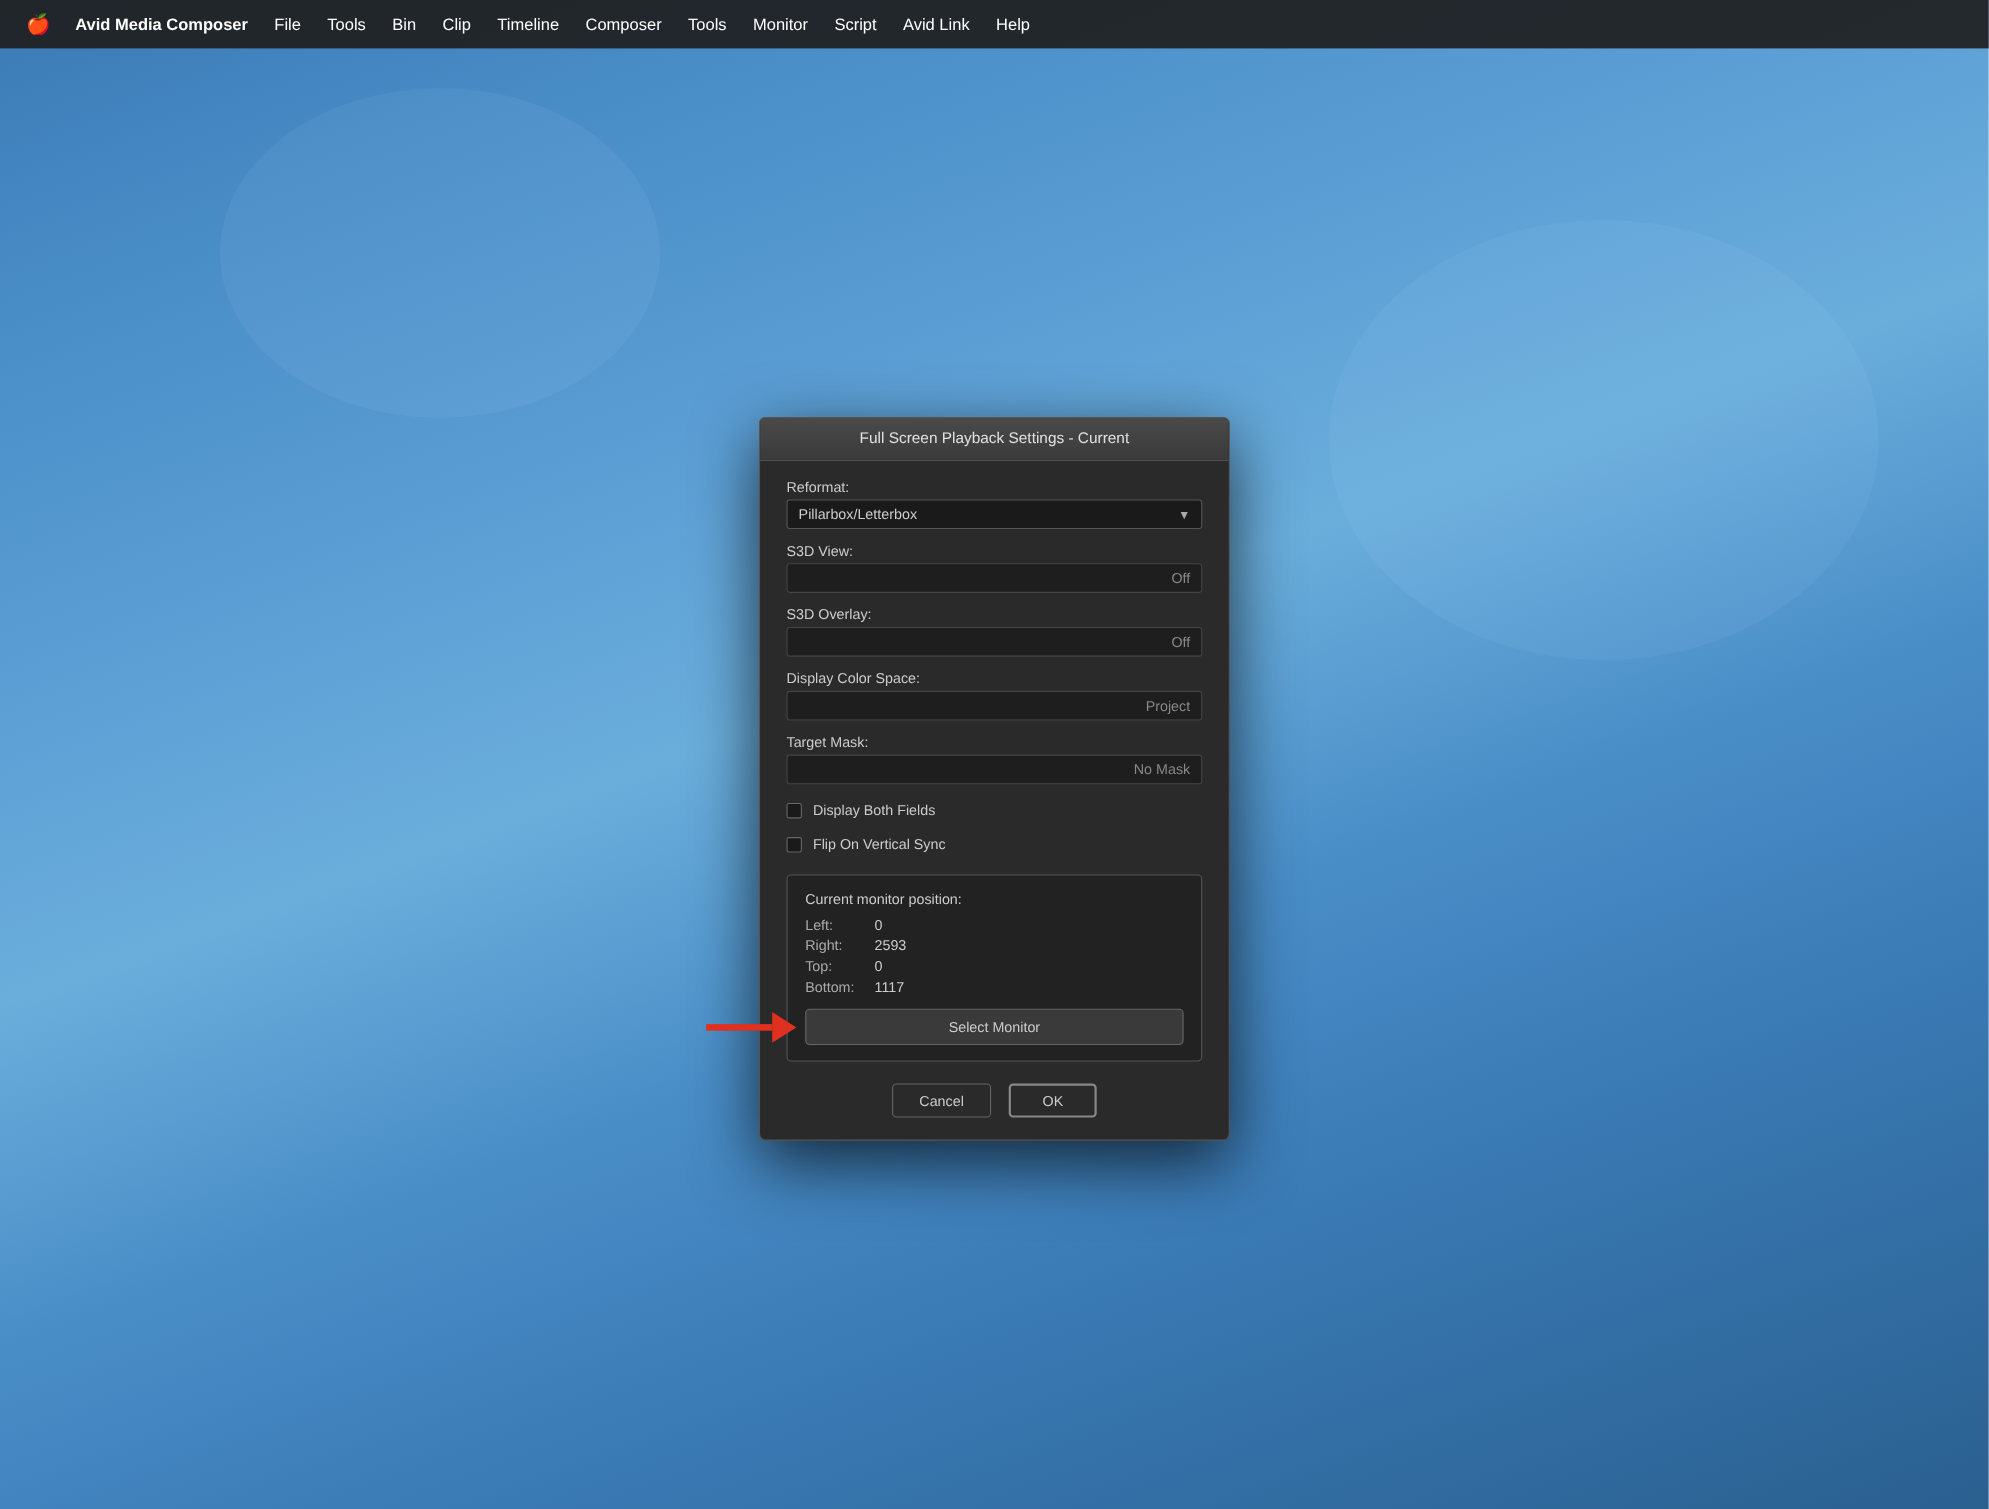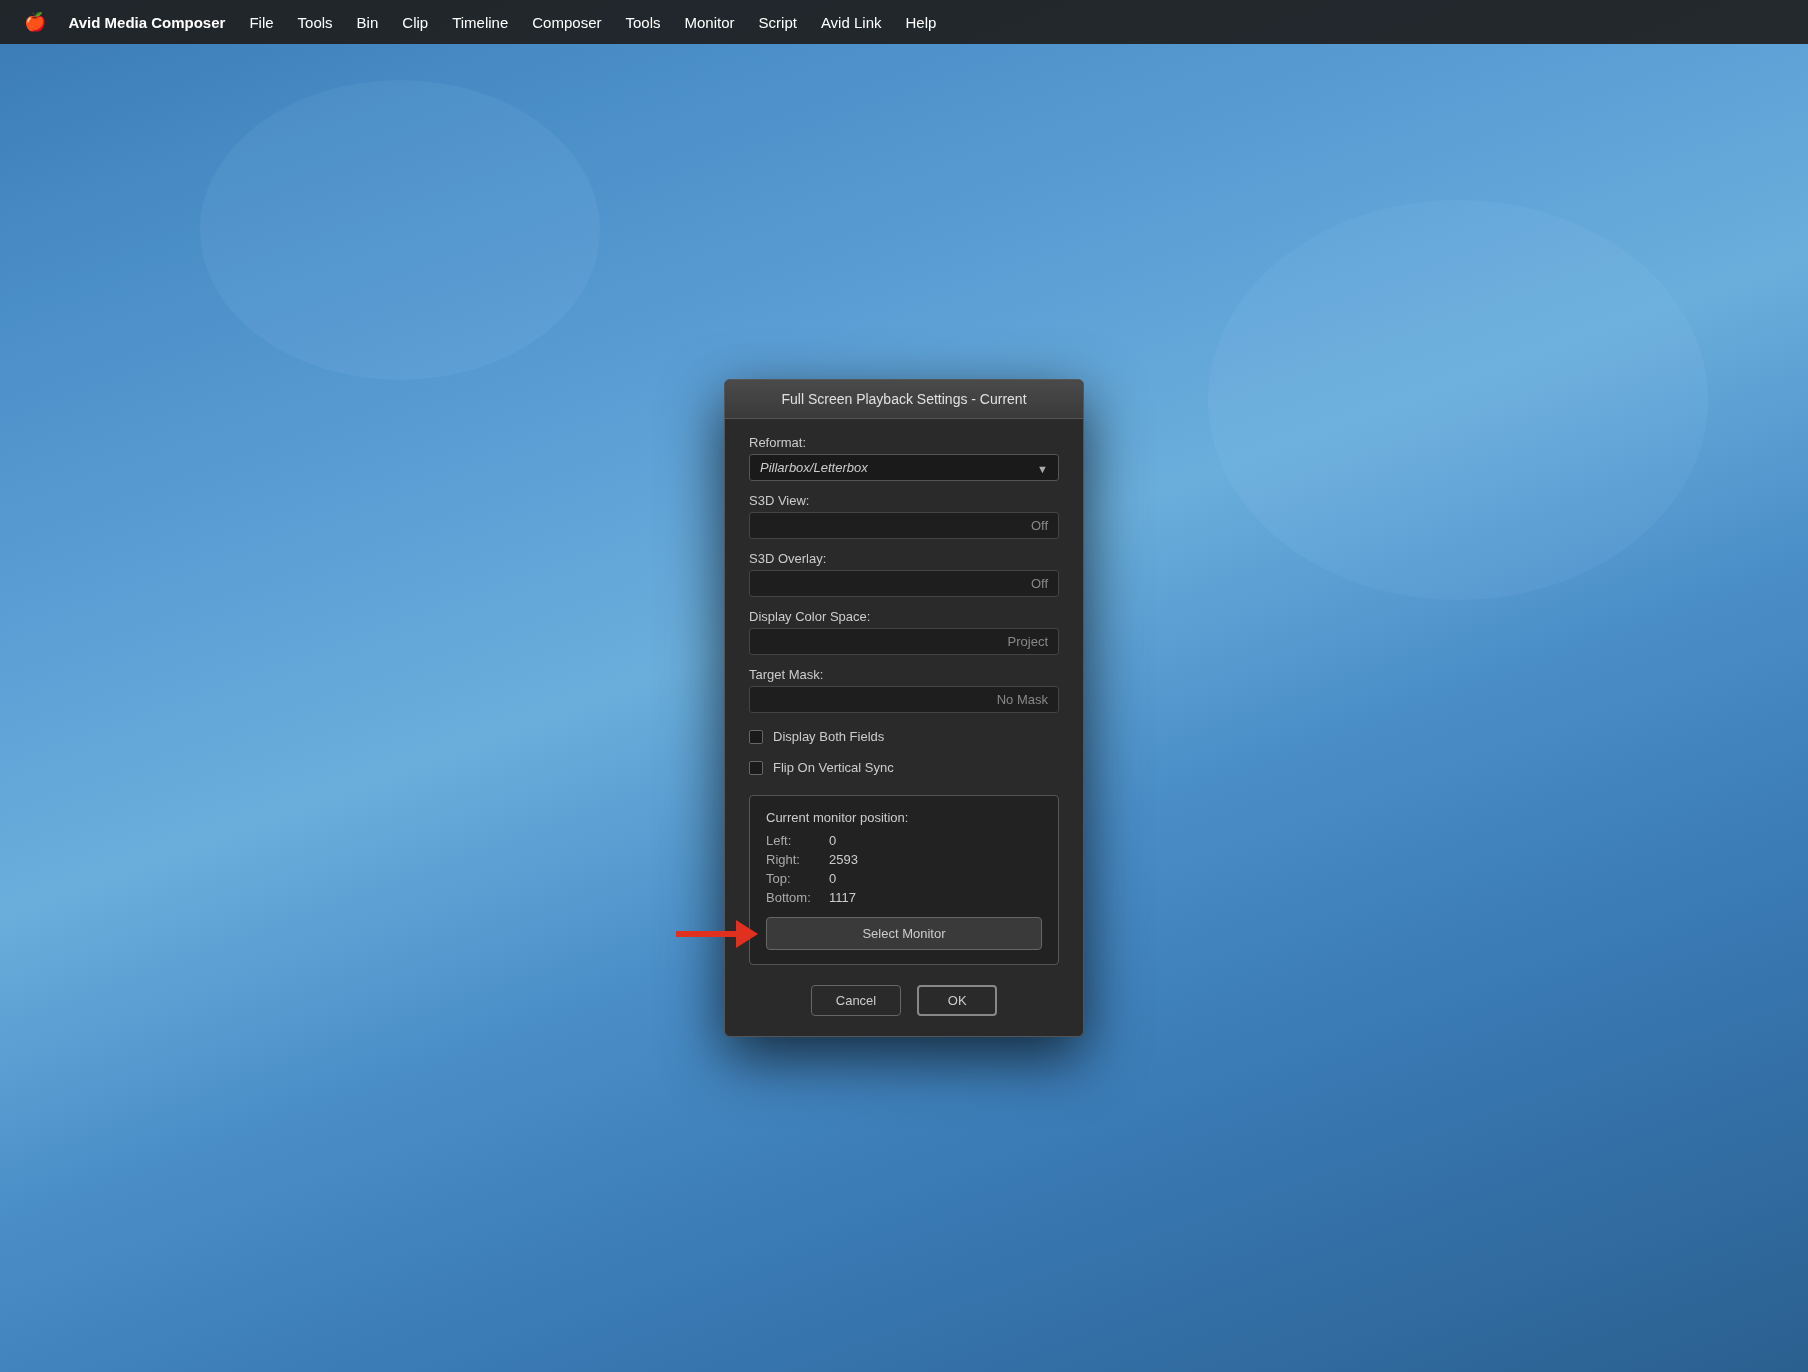--- a/index.html
+++ b/index.html
@@ -70,21 +70,21 @@
       display: flex;
       align-items: center;
       justify-content: center;
       z-index: 10;
     }
 
     .dialog {
       background: #2a2a2a;
       border: 1.5px solid #555;
       border-radius: 6px;
-      width: 360px;
+      width: 428px;
       padding: 0 0 20px 0;
       box-shadow: 0 20px 60px rgba(0,0,0,0.7);
       position: relative;
     }
 
     .dialog-title-bar {
       background: linear-gradient(180deg, #4a4a4a 0%, #3a3a3a 100%);
       border-bottom: 1px solid #555;
       border-radius: 5px 5px 0 0;
       padding: 10px 16px;
@@ -117,21 +117,20 @@
       background: #1a1a1a;
       border: 1px solid #555;
       border-radius: 3px;
       padding: 5px 10px;
       color: #ccc;
       font-size: 13px;
       display: flex;
       align-items: flex-end;
       justify-content: space-between;
       cursor: pointer;
-      font-style: italic;
     }
 
     .dropdown-arrow {
       font-size: 11px;
       color: #aaa;
     }
 
     .readonly-field {
       width: 100%;
       background: #1e1e1e;

